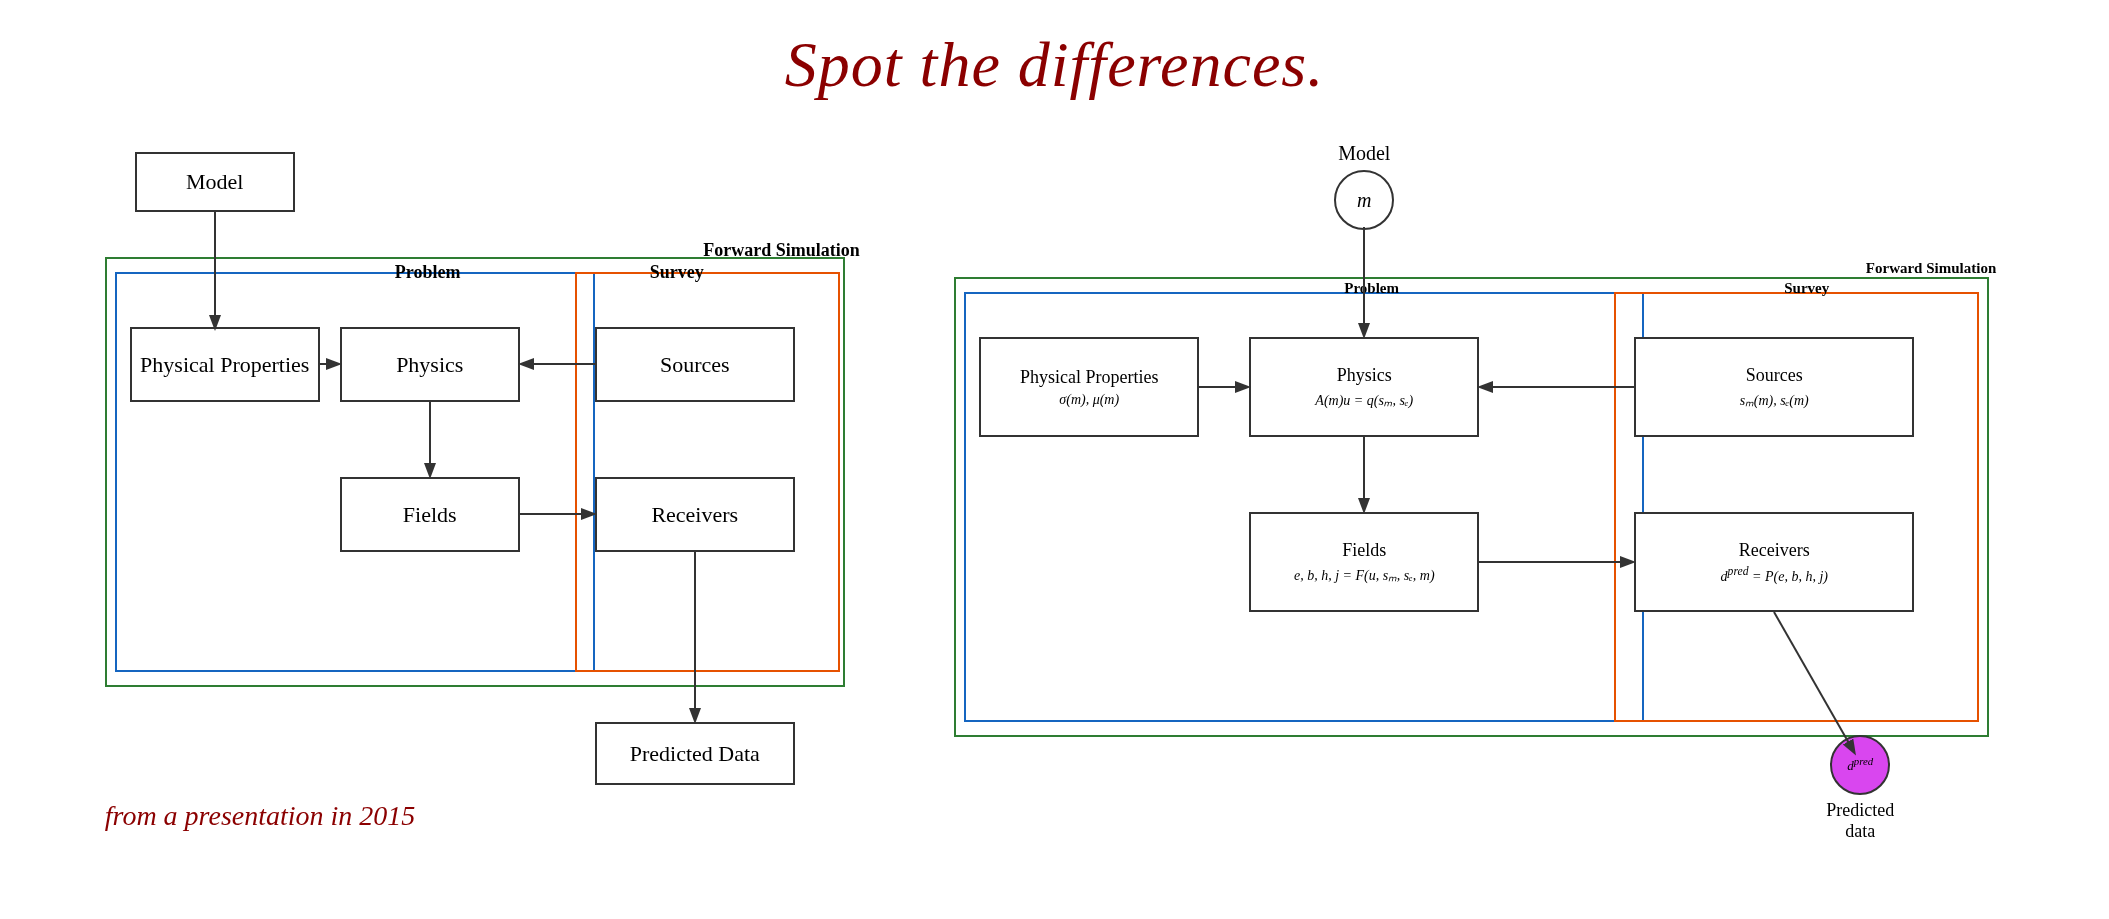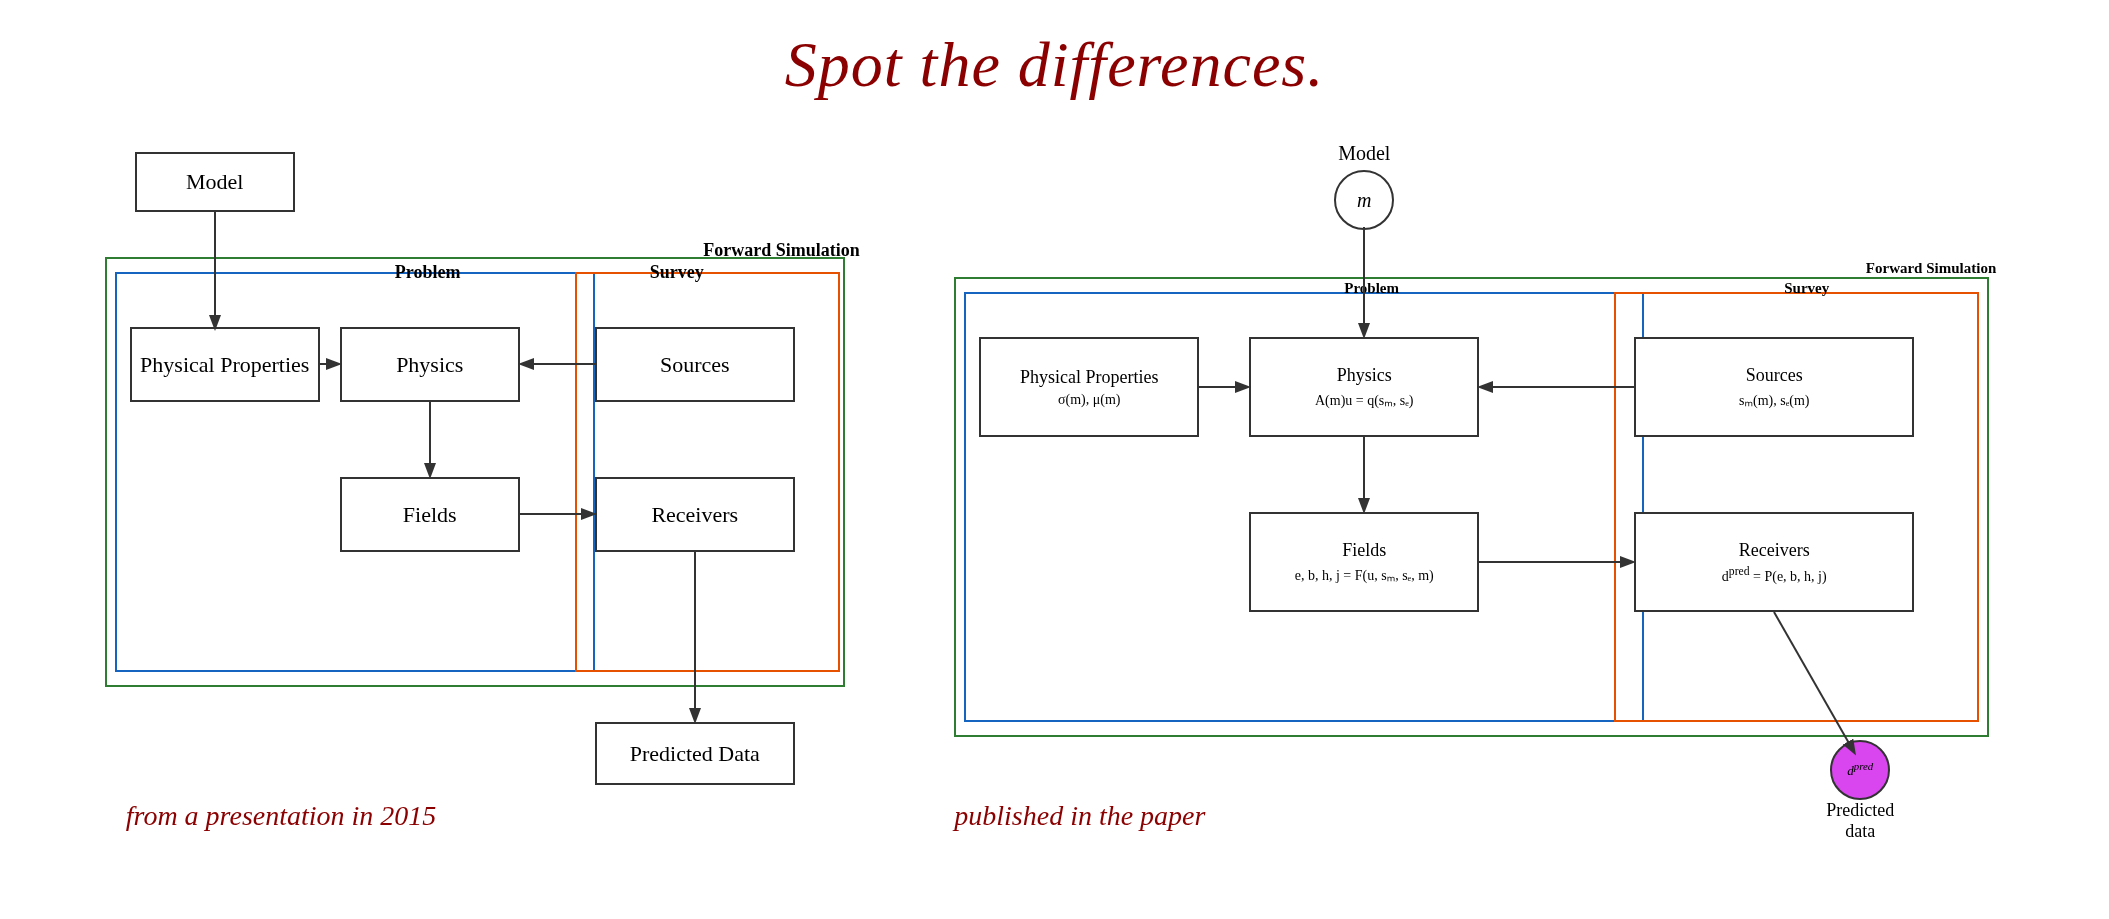--- a/index.html
+++ b/index.html
@@ -178,21 +178,20 @@
     }
 
     
     .footer-left {
       position: absolute;
       bottom: 10px;
       left: 0;
       font-size: 28px;
       color: #8b0000;
       font-style: italic;
-      margin-left: 21px;
     }
 
     
     .right-diagram {
       position: relative;
       width: 1050px;
       height: 700px;
     }
 
     .model-circle-area {
@@ -290,20 +289,21 @@
       display: flex;
       flex-direction: column;
       align-items: center;
       justify-content: center;
       text-align: center;
       font-size: 18px;
     }
 
     .diag-box-right .sub-formula {
       font-size: 14px;
+      font-style: italic;
       margin-top: 4px;
     }
 
     .phys-props-right {
       top: 195px;
       left: 25px;
       width: 220px;
       height: 100px;
     }
 
@@ -354,20 +354,21 @@
       display: flex;
       align-items: center;
       justify-content: center;
       font-size: 13px;
       font-style: italic;
       text-align: center;
     }
 
     .pred-label {
       font-size: 18px;
+      margin-top: 5px;
       text-align: center;
     }
 
     .arrows-svg-right {
       position: absolute;
       top: 0;
       left: 0;
       width: 1050px;
       height: 700px;
       pointer-events: none;
@@ -516,16 +517,15 @@
 
       <line x1="410" y1="295" x2="410" y2="368" stroke="#333" stroke-width="2" marker-end="url(#arr-right)"></line>
 
       <line x1="680" y1="245" x2="527" y2="245" stroke="#333" stroke-width="2" marker-end="url(#arr-right)"></line>
 
       <line x1="525" y1="420" x2="678" y2="420" stroke="#333" stroke-width="2" marker-end="url(#arr-right)"></line>
 
       <line x1="820" y1="470" x2="900" y2="610" stroke="#333" stroke-width="2" marker-end="url(#arr-right)"></line>
     </svg>
 
-    <div class="footer-right">published in the paper</div>
   </div>
 
 </div>
 
 </body></html>

